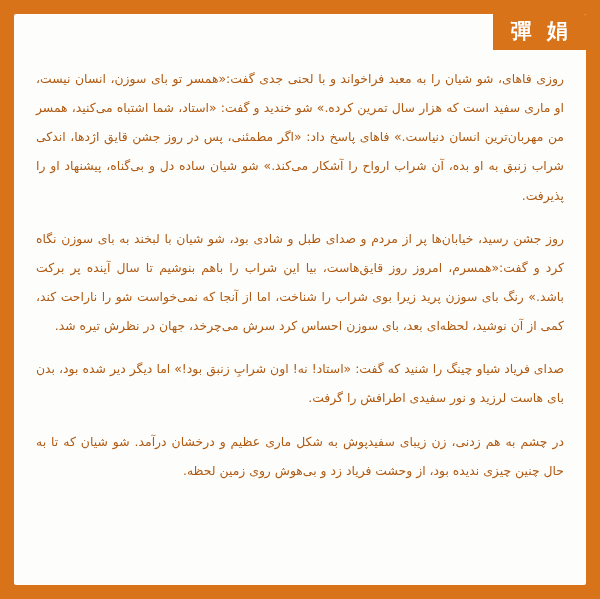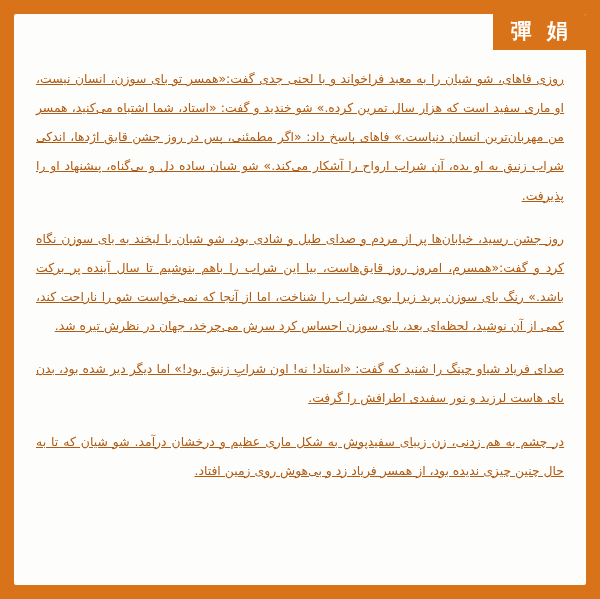--- a/index.html
+++ b/index.html
@@ -49,32 +49,31 @@
     direction: rtl;
     text-align: justify;
     text-align-last: right;
     color: #b05a12;
     font-family: "DejaVu Sans", sans-serif;
     font-size: 12.4px;
     line-height: 2.35;
   }
   .body-text p {
     margin: 0 0 14px 0;
-    text-decoration: underline;
   }
   .body-text p:last-child {
     margin-bottom: 0;
   }
 </style>
 </head>
 <body>
 
 <div class="page">
   <div class="card">
     <div class="title-badge">彈 娟</div>
     <div class="body-text">
       <p>روزی فاهای، شو شیان را به معبد فراخواند و با لحنی جدی گفت:«همسر تو بای سوزن، انسان نیست، او ماری سفید است که هزار سال تمرین کرده.» شو خندید و گفت: «استاد، شما اشتباه می‌کنید، همسر من مهربان‌ترین انسان دنیاست.» فاهای پاسخ داد: «اگر مطمئنی، پس در روز جشن قایق اژدها، اندکی شراب زنبق به او بده، آن شراب ارواح را آشکار می‌کند.» شو شیان ساده دل و بی‌گناه، پیشنهاد او را پذیرفت.</p>
       <p>روز جشن رسید، خیابان‌ها پر از مردم و صدای طبل و شادی بود، شو شیان با لبخند به بای سوزن نگاه کرد و گفت:«همسرم، امروز روز قایق‌هاست، بیا این شراب را باهم بنوشیم تا سال آینده پر برکت باشد.» رنگ بای سوزن پرید زیرا بوی شراب را شناخت، اما از آنجا که نمی‌خواست شو را ناراحت کند، کمی از آن نوشید، لحظه‌ای بعد، بای سوزن احساس کرد سرش می‌چرخد، جهان در نظرش تیره شد.</p>
       <p>صدای فریاد شیاو چینگ را شنید که گفت: «استاد! نه! اون شرابِ زنبق بود!» اما دیگر دیر شده بود، بدن بای هاست لرزید و نور سفیدی اطرافش را گرفت.</p>
-      <p>در چشم به هم زدنی، زن زیبای سفیدپوش به شکل ماری عظیم و درخشان درآمد. شو شیان که تا به حال چنین چیزی ندیده بود، از همسر فریاد زد و بی‌هوش روی زمین افتاد.</p>
+      <p>در چشم به هم زدنی، زن زیبای سفیدپوش به شکل ماری عظیم و درخشان درآمد. شو شیان که تا به حال چنین چیزی ندیده بود، از وحشت فریاد زد و بی‌هوش روی زمین لحظه.</p>
     </div>
   </div>
 </div>
 
 </body></html>

